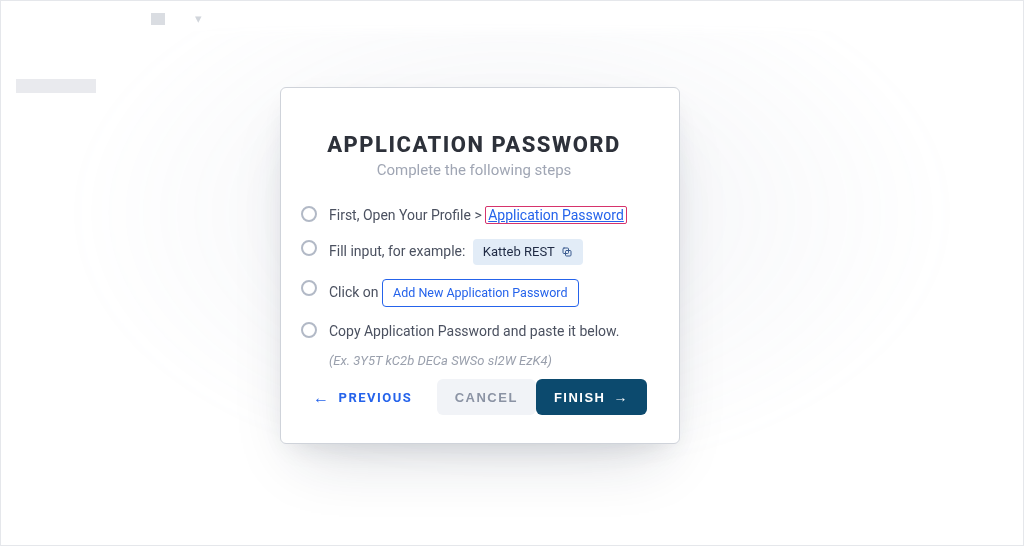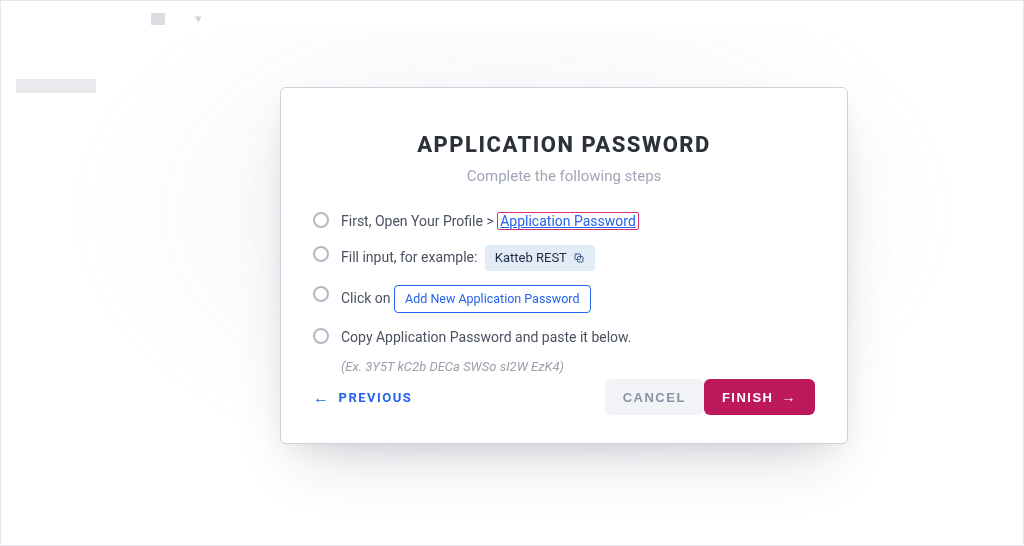--- a/index.html
+++ b/index.html
@@ -13,40 +13,40 @@
   .haze {
     position: absolute; left: 60px; right: 60px; top: 30px; bottom: 60px;
     background: radial-gradient(ellipse at 50% 40%, rgba(140,150,180,0.10), rgba(140,150,180,0) 70%);
     filter: blur(4px);
     pointer-events: none;
   }
 
   .modal {
     position: absolute;
     left: 279px; top: 86px;
-    width: 568px; height: 357px;
+    width: 400px; height: 357px;
     background: #fff;
     border: 1px solid #cfd3da;
     border-radius: 6px;
     box-shadow: 0 30px 60px -20px rgba(30,40,60,0.18), 0 10px 25px -10px rgba(30,40,60,0.12);
-    padding: 44px 32px 26px 32px;
+    padding: 44px 32px 26px 20px;
   }
 
   .modal h1 {
     text-align: center;
     font-size: 22px;
     font-weight: 800;
     letter-spacing: 1.5px;
     color: #2d313a;
   }
   .modal .subtitle {
     text-align: center;
     color: #a0a6b4;
     font-size: 15px;
-    margin-top: 10px;
+    margin-top: 4px;
   }
 
   .steps { margin-top: 26px; }
   .step {
     display: flex;
     align-items: flex-start;
     gap: 12px;
     margin-bottom: 14px;
     font-size: 14px;
     color: #4b5160;
@@ -121,21 +121,21 @@
     letter-spacing: 1.5px;
     font-size: 13px;
     padding: 10px 18px;
     border-radius: 6px;
     display: inline-flex;
     align-items: center;
     gap: 8px;
     border: none;
   }
   .btn-cancel { background: #f1f3f7; color: #8b93a4; }
-  .btn-finish { background: #be185d; color: #fff; }
+  .btn-finish { background: #0c4a6e; color: #fff; }
   .btn-finish .arrow { font-size: 14px; }
 </style>
 </head>
 <body>
 
 <div class="bg-topbar">
   <span class="sq"></span>
   <span>▾</span>
 </div>
 <div class="bg-sidelabel"></div>

